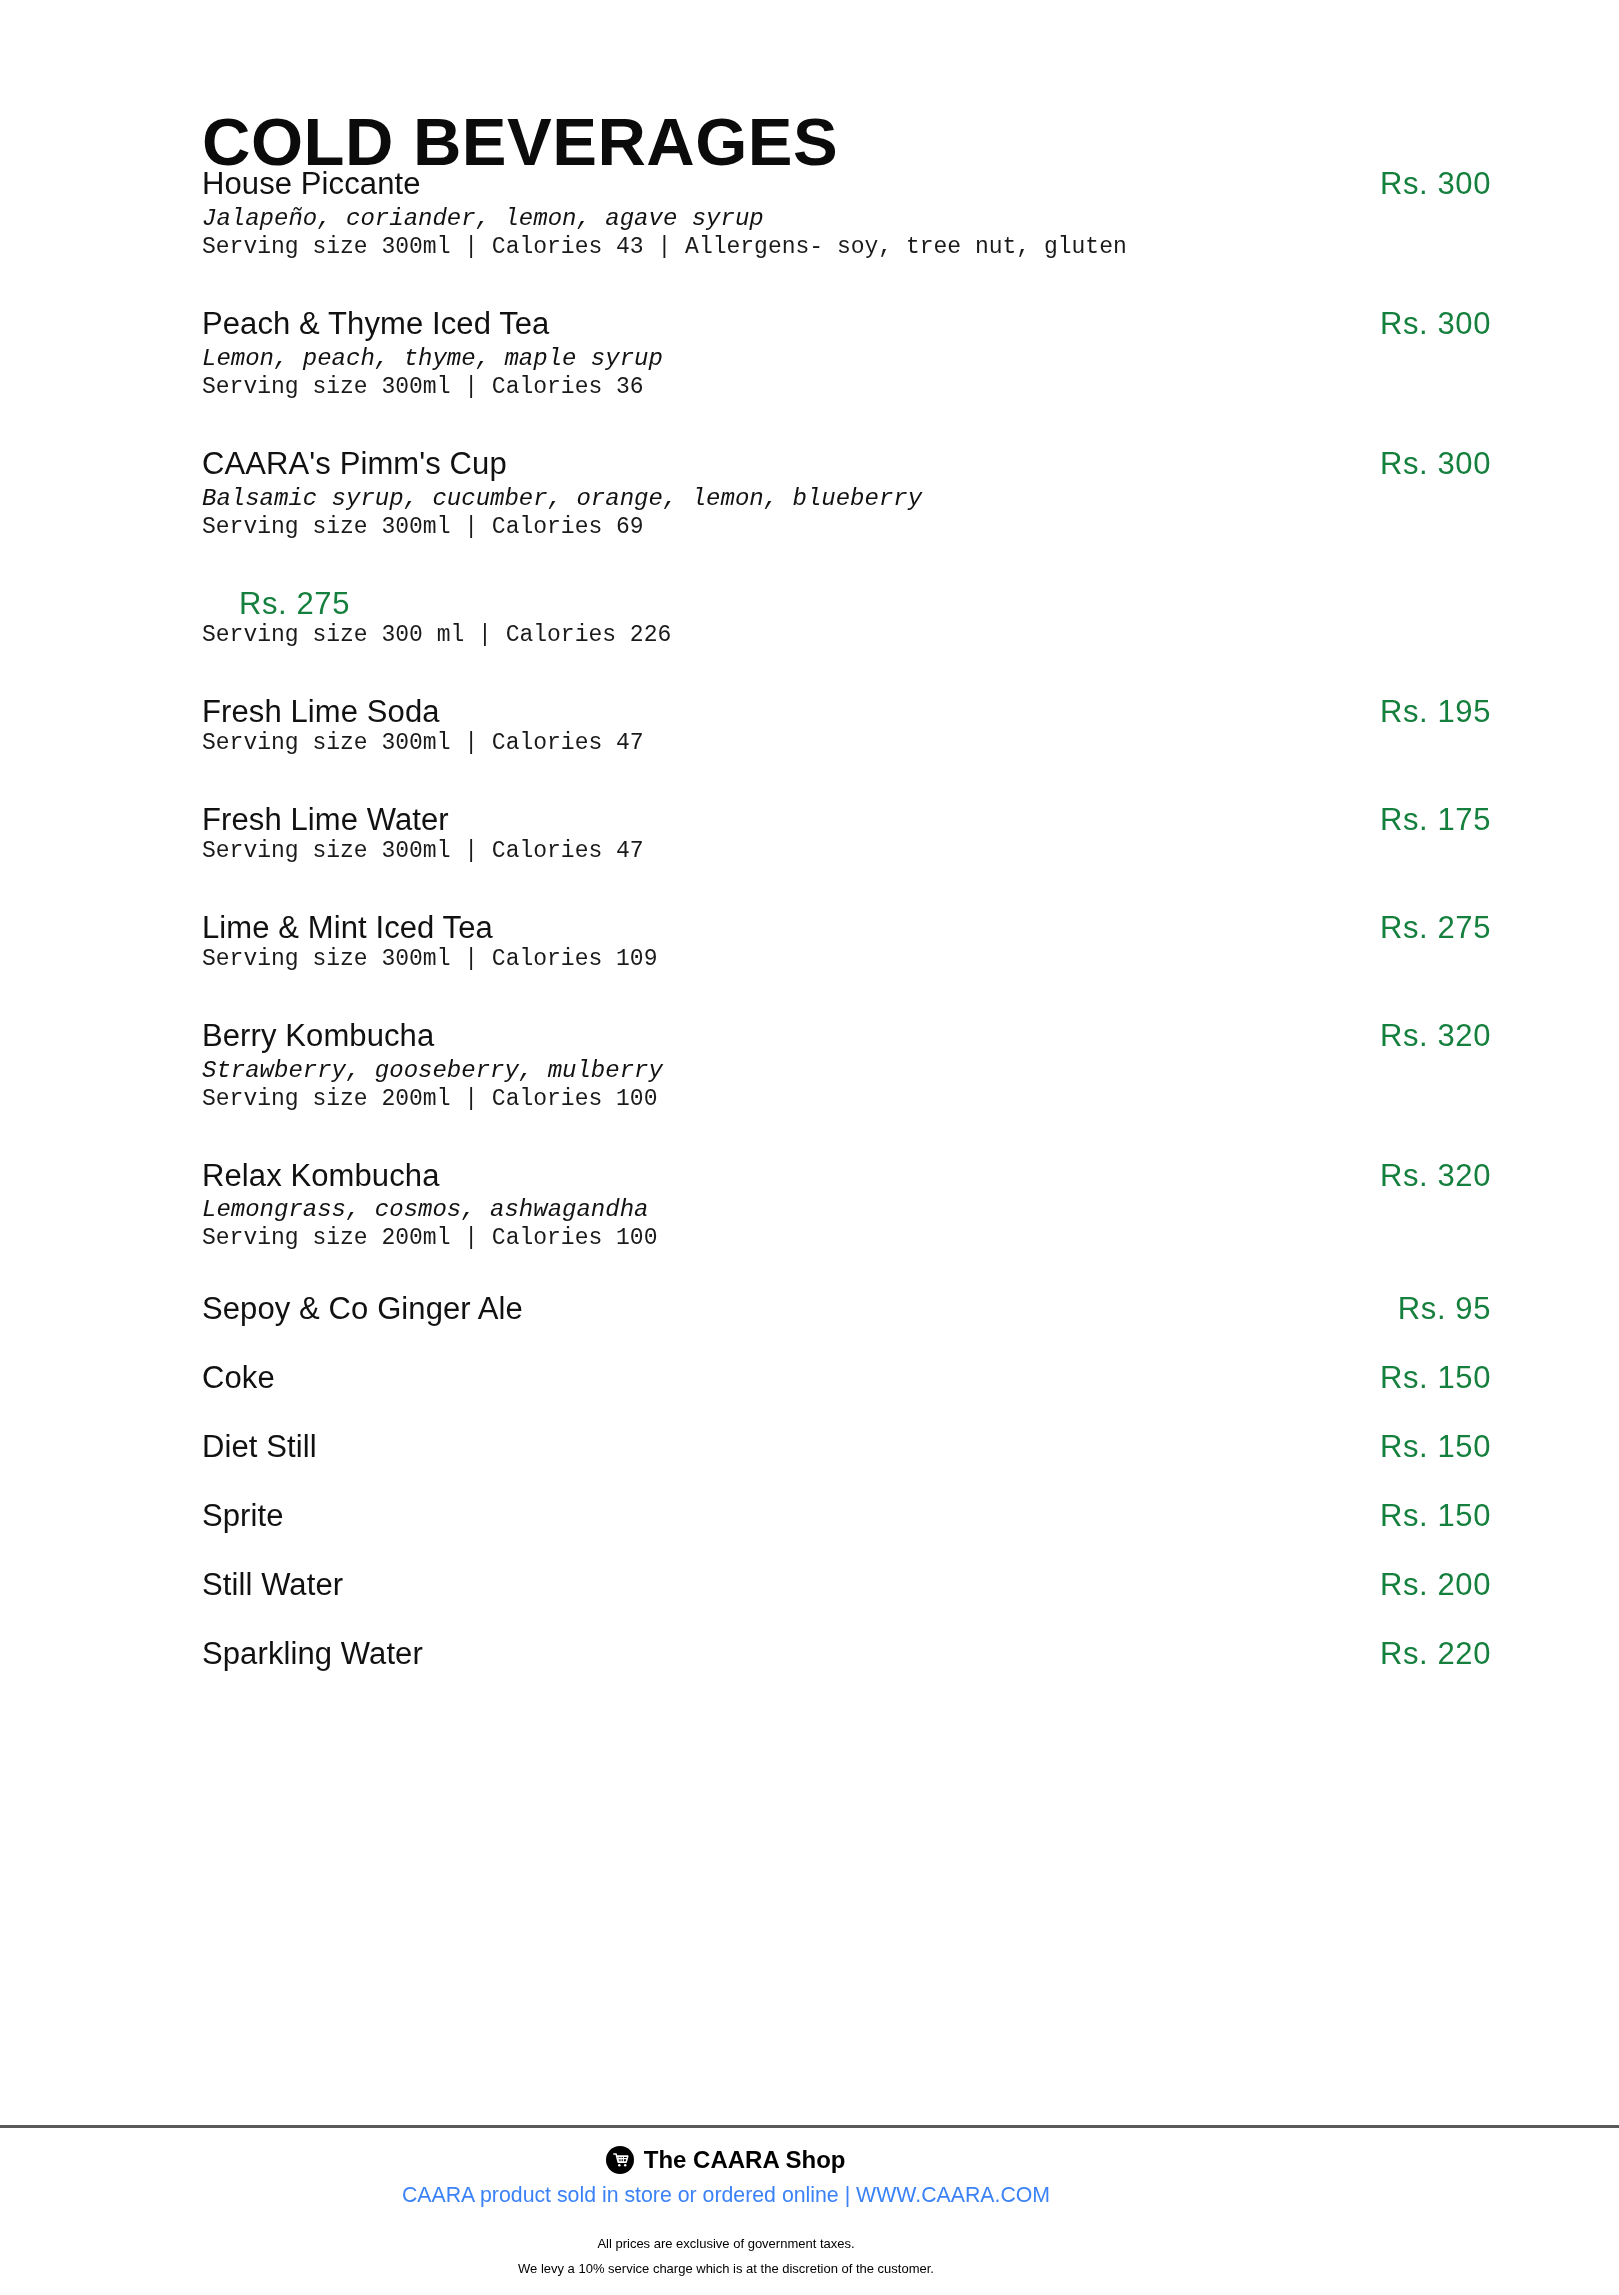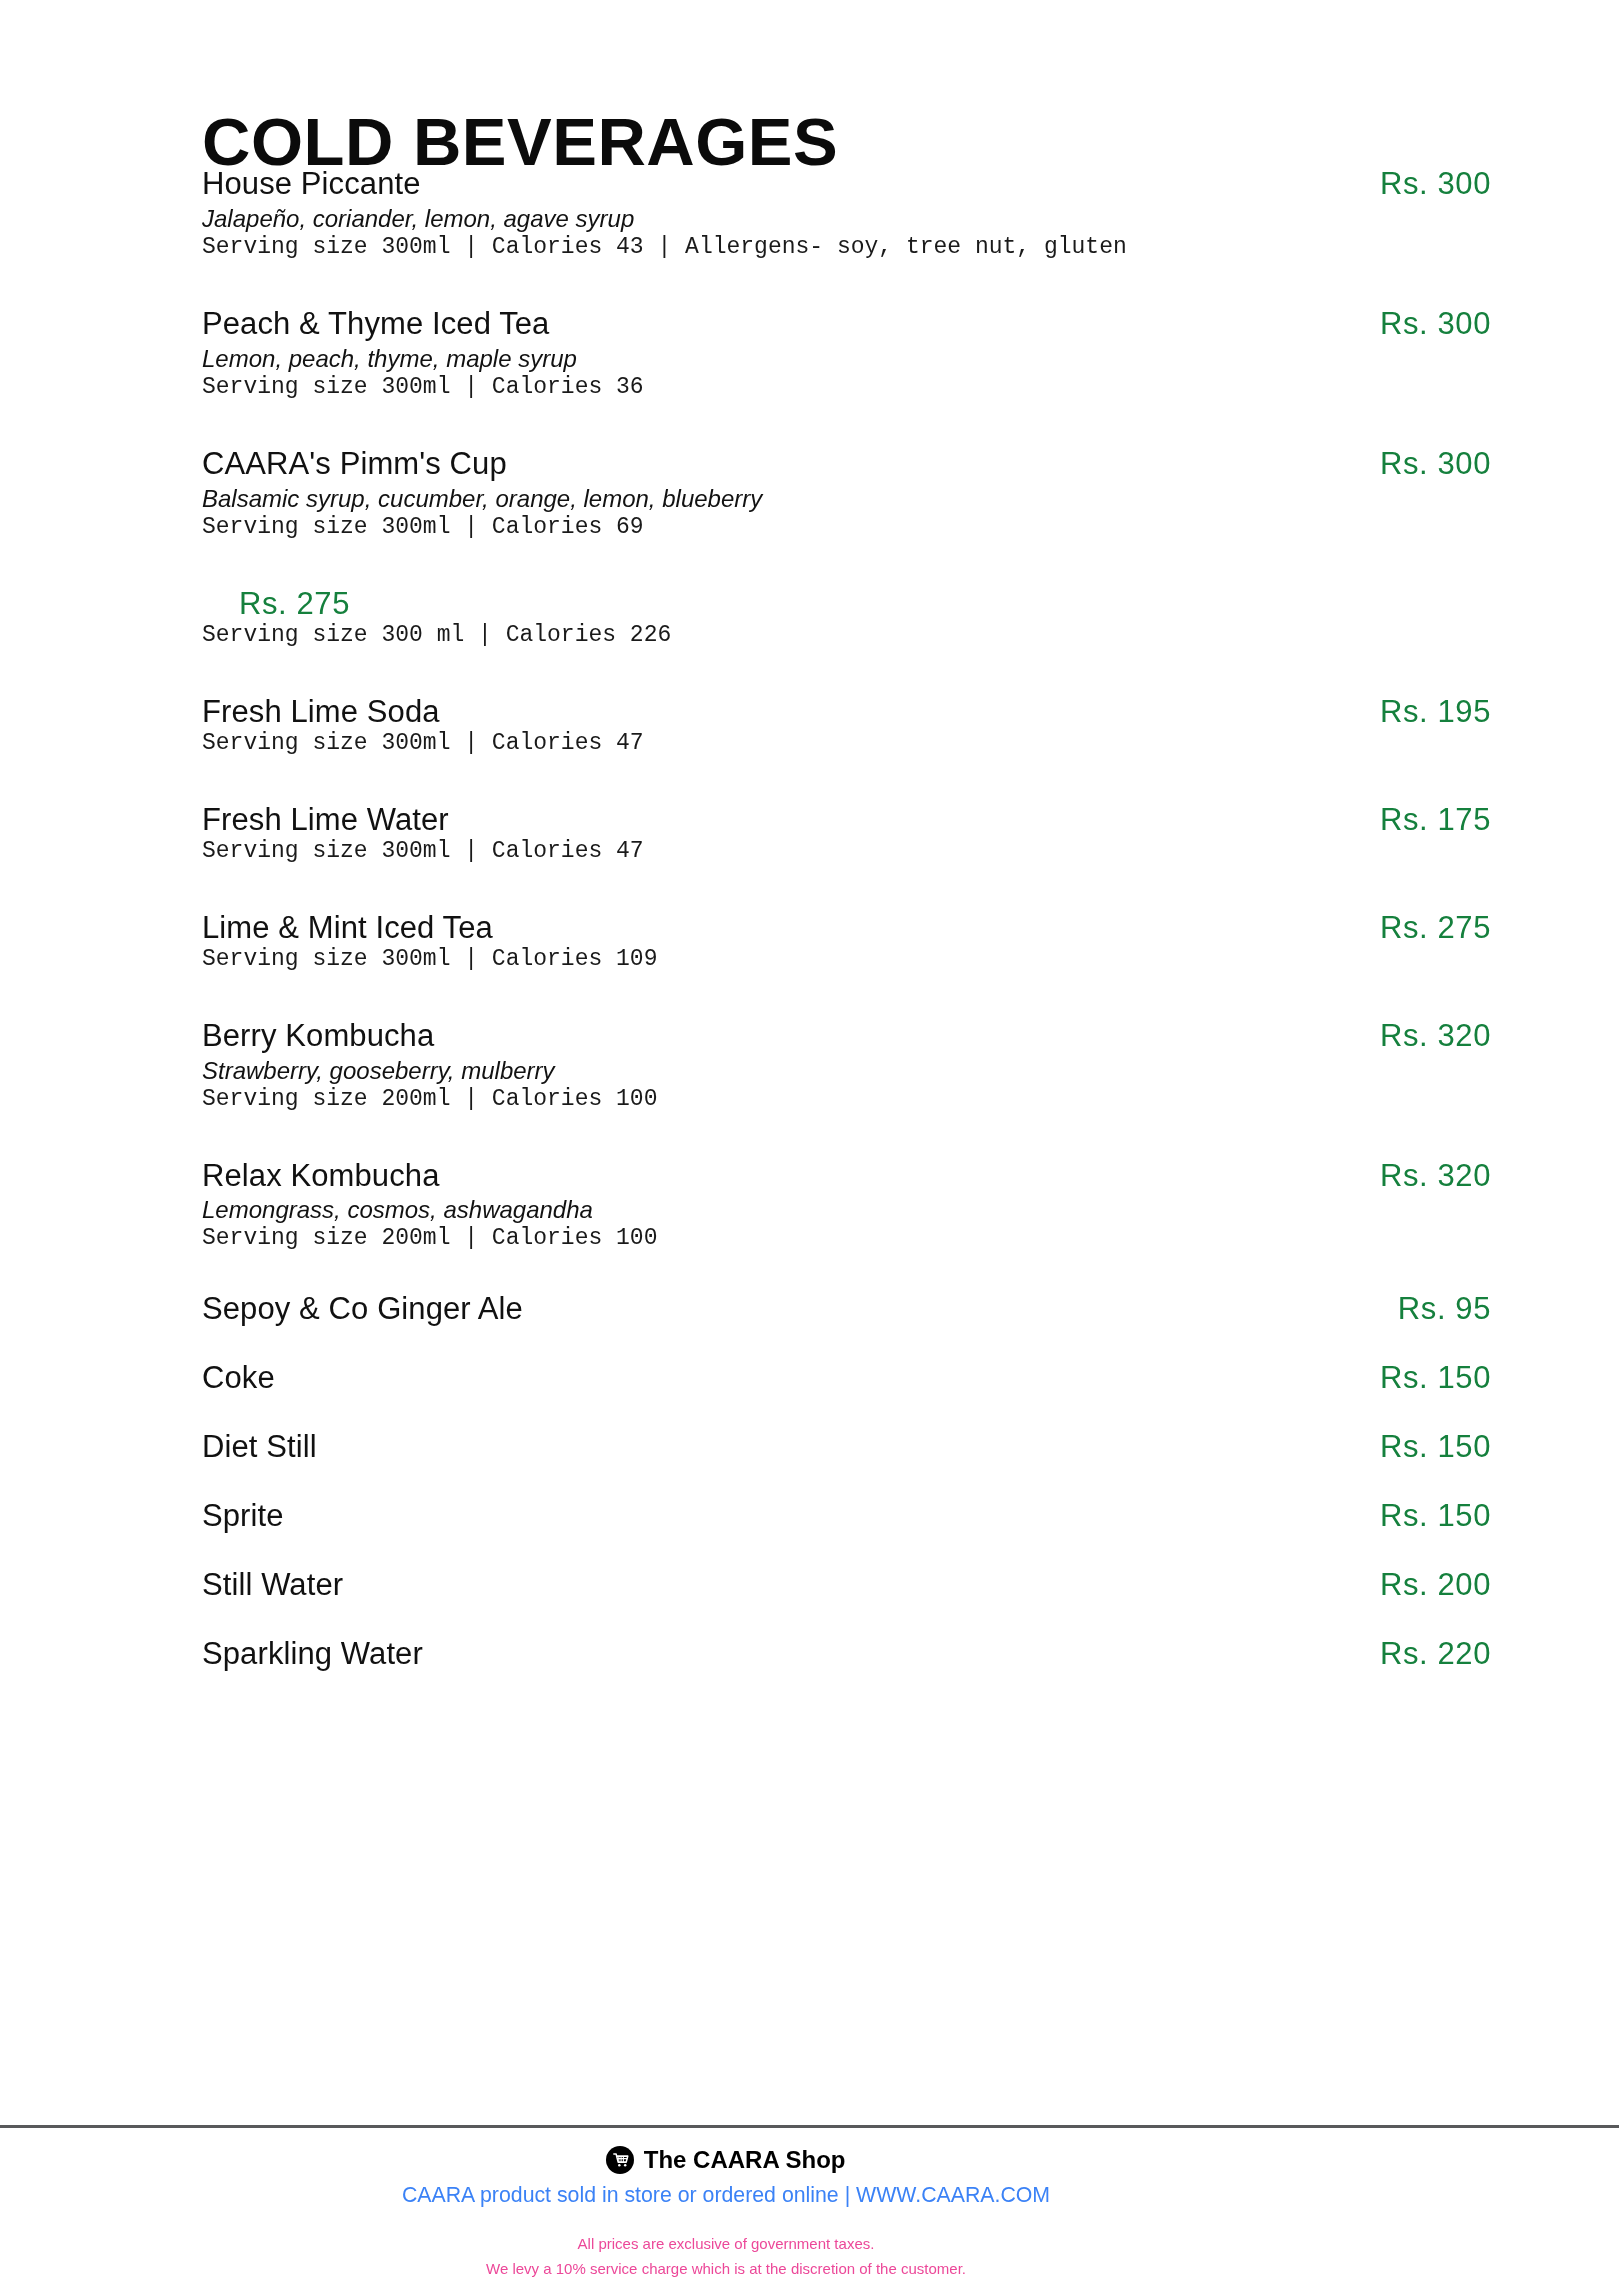--- a/index.html
+++ b/index.html
@@ -74,21 +74,21 @@
     line-height: 37px;
     color: #15803d;
     letter-spacing: 0.6px;
     text-align: right;
     white-space: nowrap;
     flex: 0 0 auto;
     padding-left: 37px;
   }
 
   .item-desc {
-    font-family: Liberation Sans, sans-serif;
+    font-family: Liberation Mono, monospace;
     font-style: italic;
     font-weight: 400;
     font-size: 24px;
     line-height: 30px;
     color: #121212;
     margin-top: 1.9px;
     white-space: pre;
   }
 
   .item-meta {
@@ -158,23 +158,23 @@
     font-weight: 400;
     font-size: 21.3px;
     line-height: 28px;
     color: #3b82f6;
     margin-top: 5.6px;
   }
 
   .footer-fine {
     font-family: "Liberation Sans", sans-serif;
     font-weight: 400;
-    font-size: 15px;
+    font-size: 13px;
     line-height: 25px;
-    color: #ec4899;
+    color: #000000;
     margin-top: 22px;
   }
 </style>
 </head>
 <body>
 
 <div class="page">
 
   <h1 class="menu-title">COLD BEVERAGES</h1>
 

